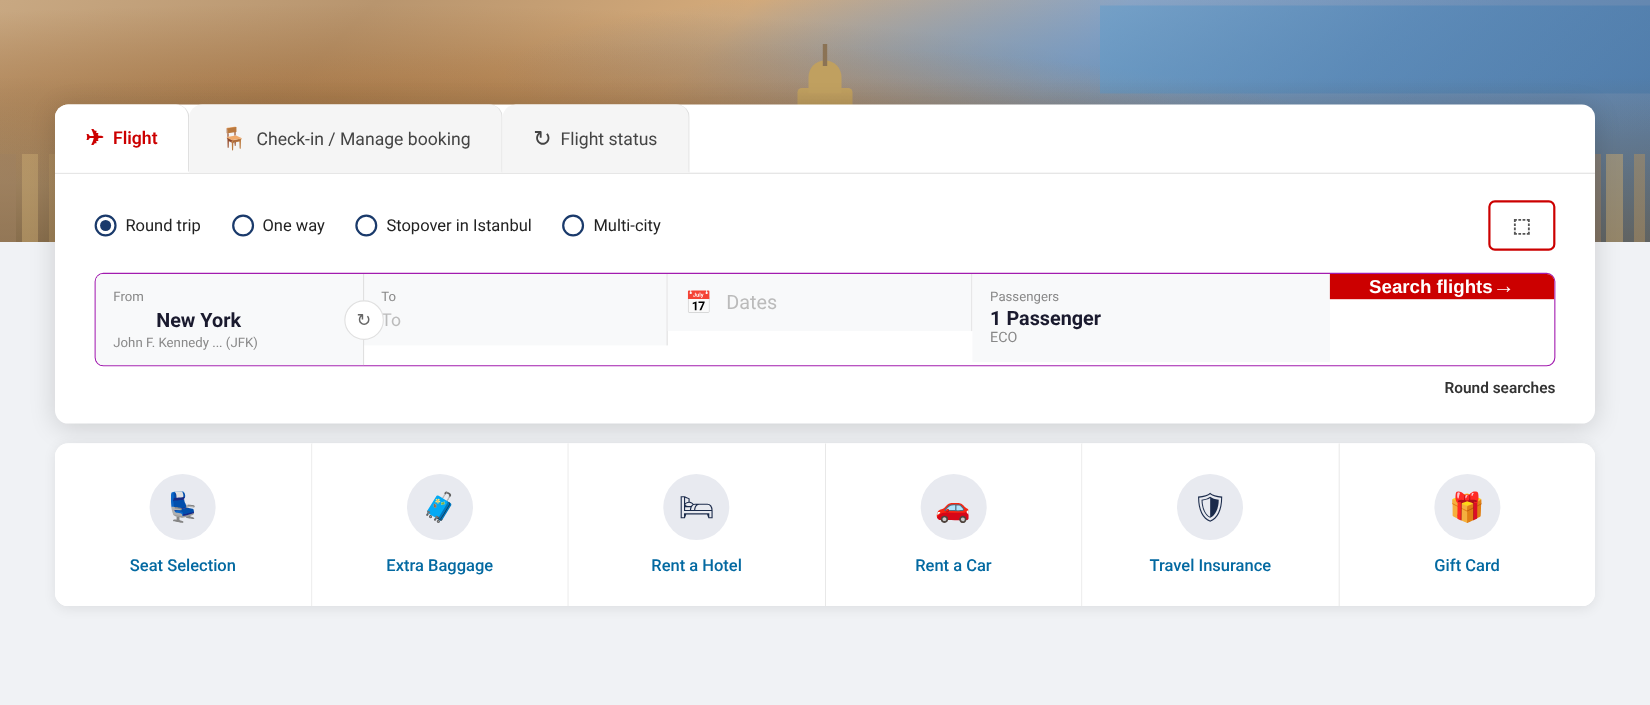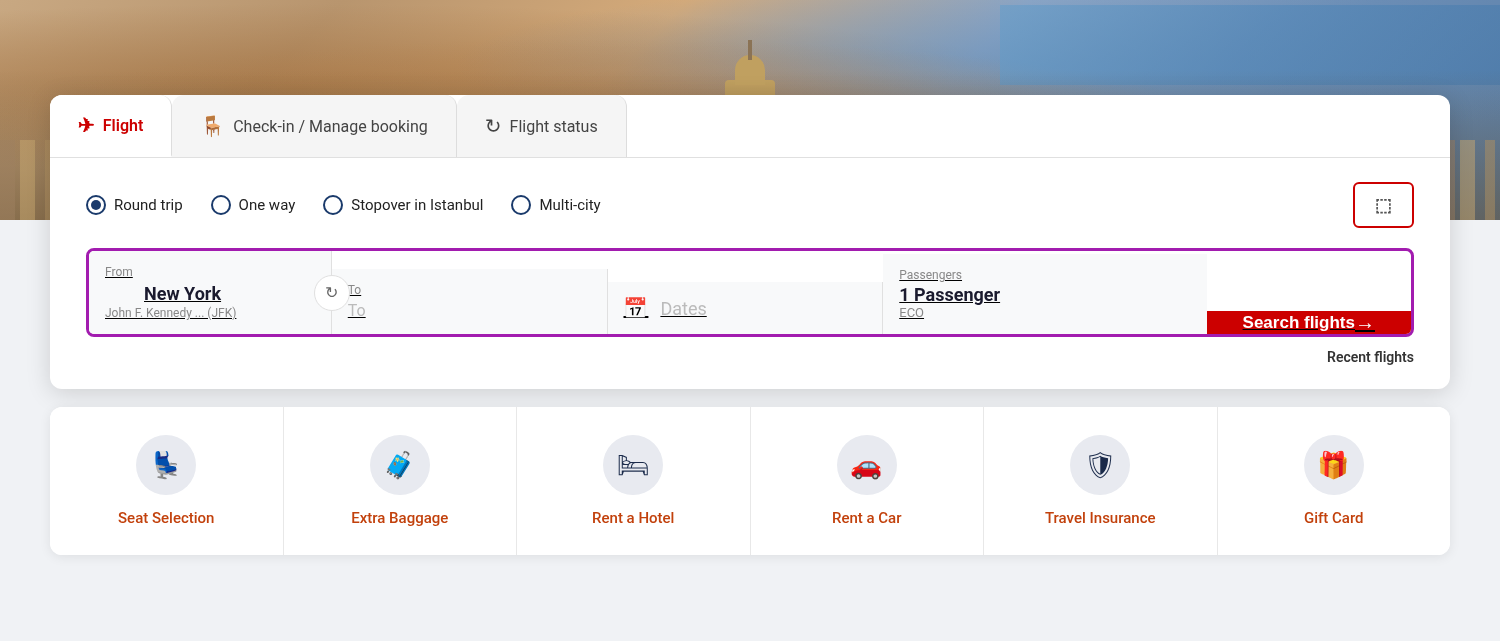--- a/index.html
+++ b/index.html
@@ -220,26 +220,25 @@
       background: #fff;
     }
     .award-icon {
       font-size: 18px;
       color: #555;
     }
 
     
     .search-fields-row {
       display: flex;
-      align-items: flex-end;
+      align-items: flex-start;
       gap: 0;
-      border: 3px solid #a21caf;
+      border: 1px solid #a21caf;
       border-radius: 8px;
       overflow: hidden;
-      text-decoration: underline;
     }
 
     .field-from {
       flex: 1;
       padding: 14px 16px;
       background: #f8f9fa;
       border-right: 1px solid #e0e0e0;
       position: relative;
       cursor: pointer;
     }
@@ -394,21 +393,21 @@
       border-radius: 50%;
       display: flex;
       align-items: center;
       justify-content: center;
       margin-bottom: 14px;
       font-size: 26px;
       color: #1a2a4a;
     }
     .action-label {
       font-size: 15px;
-      color: #c2410c;
+      color: #0369a1;
       font-weight: 500;
       text-align: center;
     }
 
     
     .from-wrapper {
       position: relative;
       flex: 1;
       display: flex;
     }
@@ -504,21 +503,21 @@
         </div>
 
         <button class="search-btn">
           <span>Search flights</span>
           <span class="search-btn-arrow">→</span>
         </button>
 
       </div>
 
       <div class="recent-row">
-        <span class="recent-link">Recent flights</span>
+        <span class="recent-link">Round searches</span>
       </div>
 
     </div>
   </div>
 
   <div class="quick-actions">
 
     <div class="quick-action-item">
       <div class="action-icon-circle">
         <span>💺</span>

